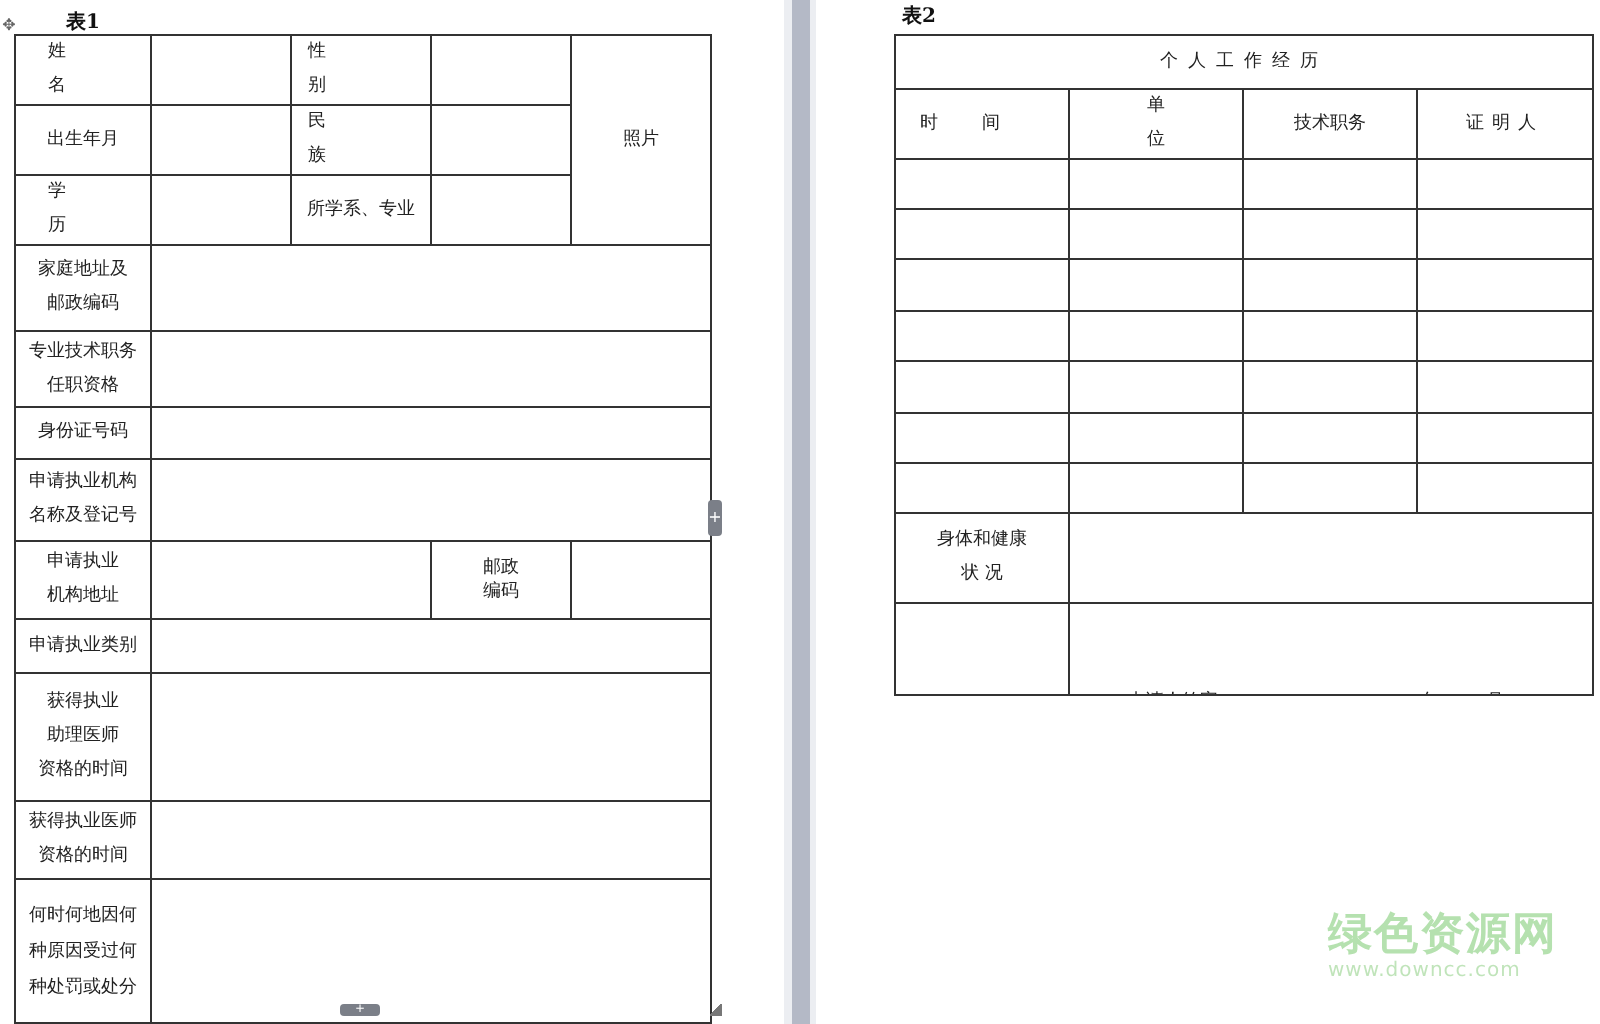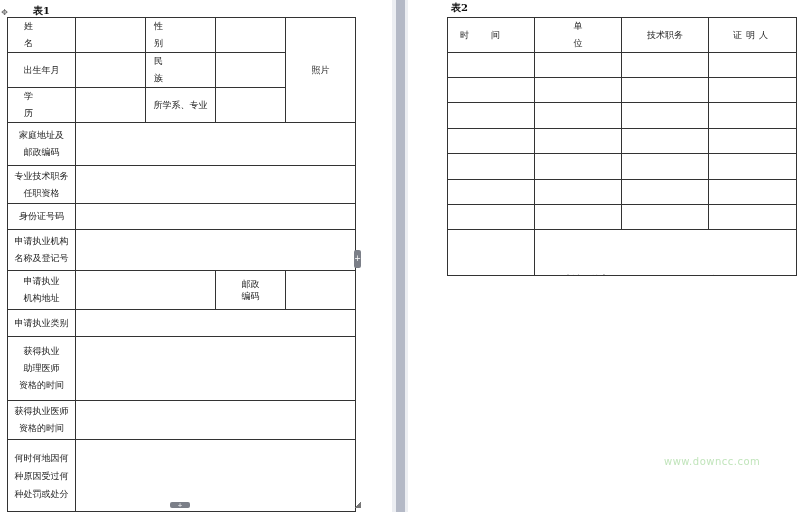--- a/index.html
+++ b/index.html
@@ -126,20 +126,23 @@
 <div class="abs caption" style="left:451px; top:1px;">表2</div>
 
 <table class="form" style="left:447px; top:17px; width:349px;">
   <colgroup>
     <col style="width:87px">
       <col style="width:87px">
       <col style="width:87px">
       <col style="width:88px">
   </colgroup>
   <tbody>
+      <tr style="height:27px">
+    <td colspan="4" class="title-cell">个人工作经历</td>
+  </tr>
   <tr style="height:25px">
     <td class="hdr-wide">时间</td>
     <td class="graybl hdr-wide" style="letter-spacing:30px; padding-left:30px;">单位</td>
     <td>技术职务</td>
     <td style="letter-spacing:4px;">证明人</td>
   </tr>
   <tr style="height:25px">
     <td></td>
         <td class="graybl"></td>
         <td></td>
@@ -173,30 +176,36 @@
     <td></td>
         <td class="graybl"></td>
         <td></td>
         <td></td>
   </tr>
   <tr style="height:25px">
     <td></td>
         <td class="graybl"></td>
         <td></td>
         <td></td>
+  </tr>
+  <tr style="height:45px">
+    <td class="ml">身体和健康
+状  况</td>
+    <td colspan="3" class="graybl"></td>
   </tr>
   <tr style="height:46px">
     <td></td>
     <td colspan="3" class="graybl" style="text-align:left;">
       <div class="sign-row">
         <span class="sign-label">申请人签字：</span>
         <span class="sign-date">
           <span>年</span><span>月</span>
         </span>
       </div>
     </td>
   </tr>
 </tbody>
   </table>
 
 <div class="abs watermark">
+  <div class="wm-cn">绿色资源网</div>
   <div class="wm-url">www.downcc.com</div>
 </div>
 
 </body></html>

